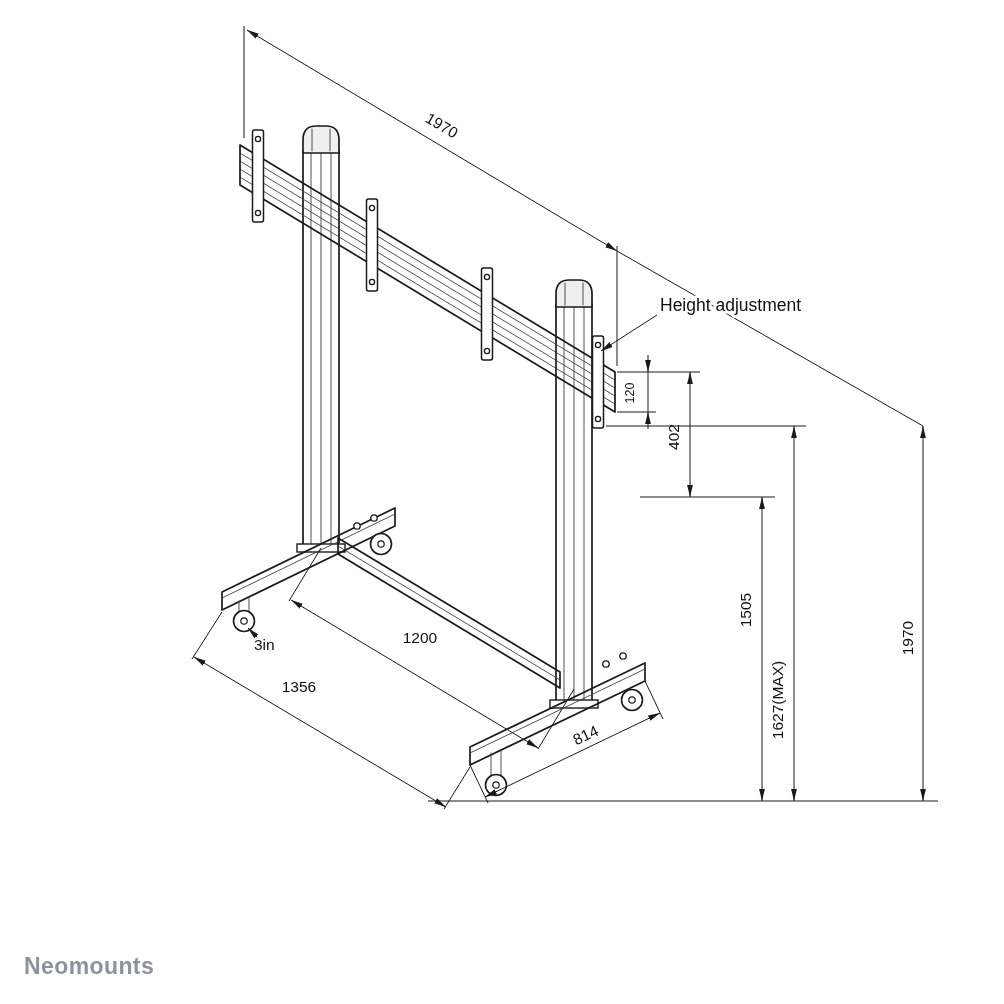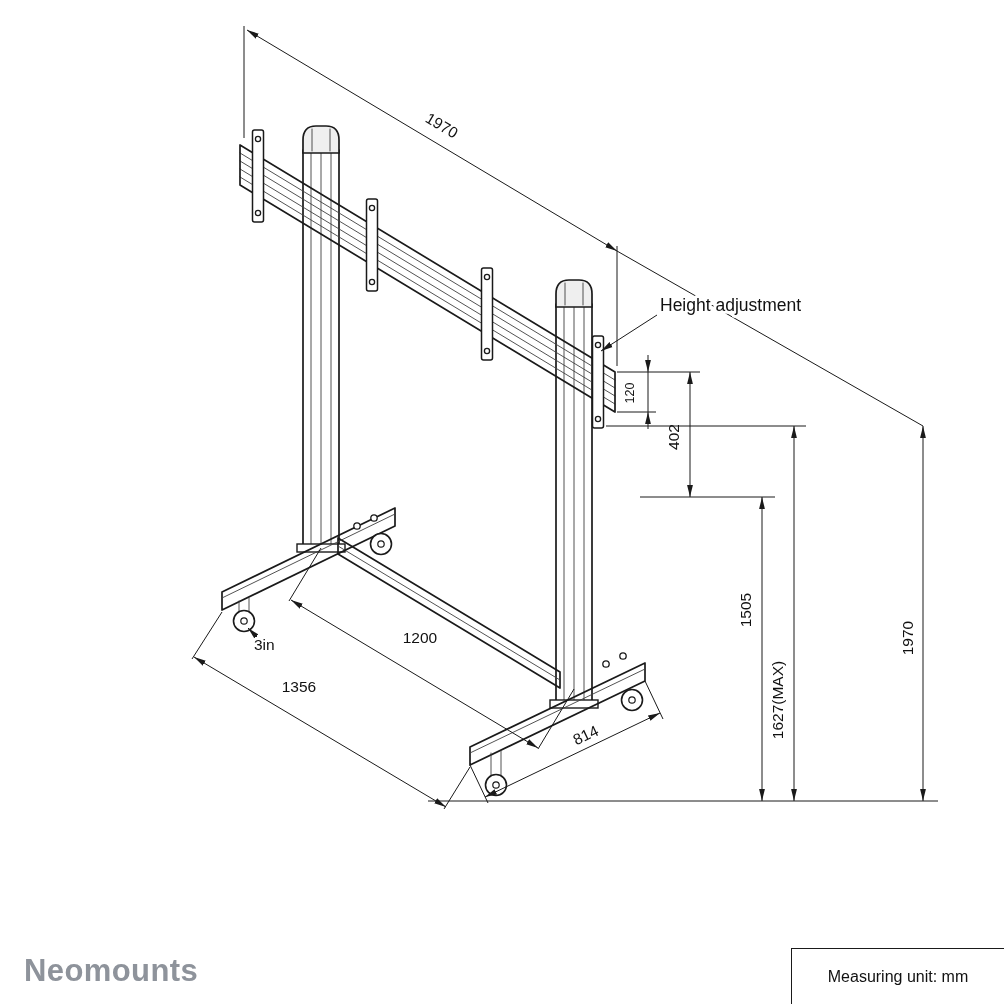--- a/index.html
+++ b/index.html
@@ -13,21 +13,21 @@
   .plate{fill:#ffffff;stroke:#1a1a1a;stroke-width:1.4;}
   .bracket{fill:#ffffff;stroke:#1a1a1a;stroke-width:1.5;}
   .hole{fill:#ffffff;stroke:#1a1a1a;stroke-width:1.3;}
   .wheel{fill:#ffffff;stroke:#1a1a1a;stroke-width:1.6;}
   .hub{fill:#ffffff;stroke:#1a1a1a;stroke-width:1.2;}
   text{font-family:"Liberation Sans",sans-serif;fill:#111;
        paint-order:stroke;stroke:#ffffff;stroke-width:6px;stroke-linejoin:round;}
   .lab{font-size:15.5px;}
   .lab-sm{font-size:12.5px;}
   .note{font-size:17.5px;}
-  #brand{position:absolute;left:24px;top:953px;font-size:31px;font-weight:600;
+  #brand{position:absolute;left:24px;top:953px;font-size:23px;font-weight:600;
          color:#8e939b;letter-spacing:.4px;}
   #unitbox{position:absolute;right:0;top:948px;width:212px;height:56px;
            border-top:1.4px solid #1a1a1a;border-left:1.4px solid #1a1a1a;
            display:flex;align-items:center;justify-content:center;
            font-size:16px;color:#111;}
 </style>
 </head>
 <body>
 
 <div id="page">
@@ -188,16 +188,13 @@
     </g>
 
     <g>
       <path class="d" d="M657,315 L601,351" marker-end="url(#mA)"></path>
       <text class="note" x="660" y="311" text-anchor="start">Height adjustment</text>
     </g>
   </g>
 </svg>
 
 <div id="brand">Neomounts</div>
-<div id="unitbox">
-  <span>Measuring unit: mm</span>
 </div>
-</div>
 
 </body></html>

